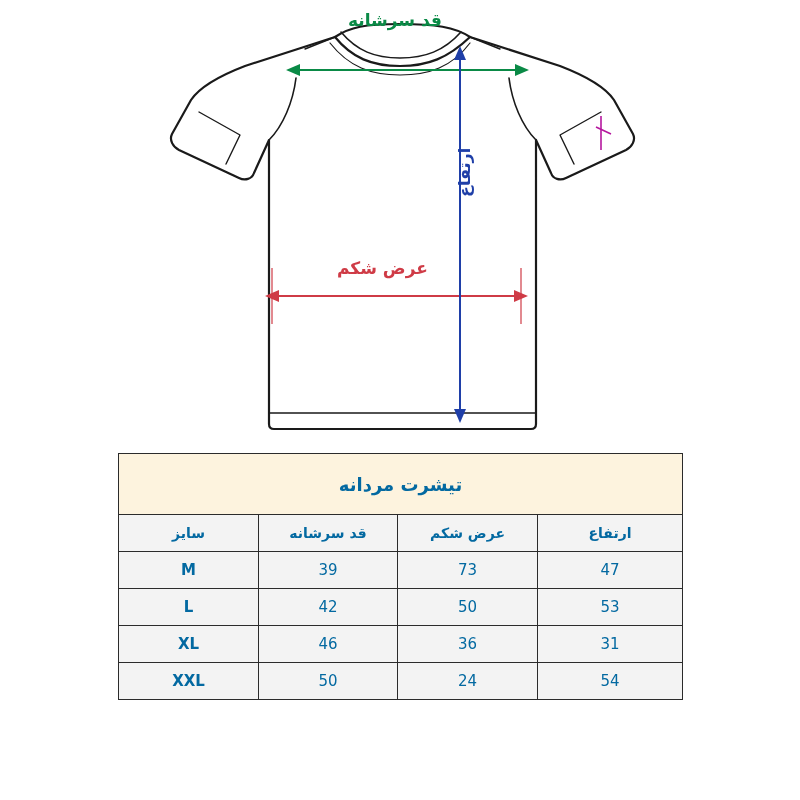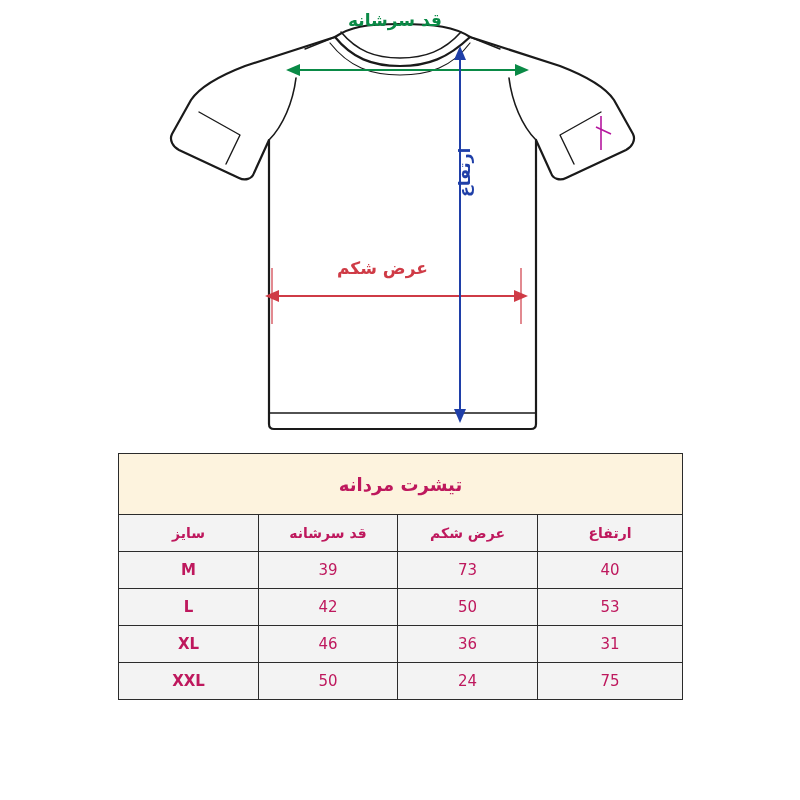--- a/index.html
+++ b/index.html
@@ -62,21 +62,21 @@
     left: 118px;
     top: 453px;
     width: 564px;
     border-collapse: collapse;
     table-layout: fixed;
   }
   #size-table td, #size-table th {
     border: 1px solid #2b2b2b;
     text-align: center;
     font-size: 15px;
-    color: #be185d;
+    color: #0369a1;
     padding: 0;
     height: 34px;
     vertical-align: middle;
   }
   #size-table thead .title-row td {
     background: #fdf3de;
     font-size: 18px;
     font-weight: 700;
     height: 60px;
   }
@@ -193,39 +193,39 @@
       </tr>
       <tr class="head-row">
         <td>ارتفاع</td>
         <td>عرض شکم</td>
         <td>قد سرشانه</td>
         <td>سایز</td>
       </tr>
     </thead>
     <tbody>
       <tr>
-        <td>40</td>
+        <td>47</td>
         <td>73</td>
         <td>39</td>
         <td class="size-cell">M</td>
       </tr>
       <tr>
         <td>53</td>
         <td>50</td>
         <td>42</td>
         <td class="size-cell">L</td>
       </tr>
       <tr>
         <td>31</td>
         <td>36</td>
         <td>46</td>
         <td class="size-cell">XL</td>
       </tr>
       <tr>
-        <td>75</td>
+        <td>54</td>
         <td>24</td>
         <td>50</td>
         <td class="size-cell">XXL</td>
       </tr>
     </tbody>
   </table>
 
 </div>
 
 </body></html>

